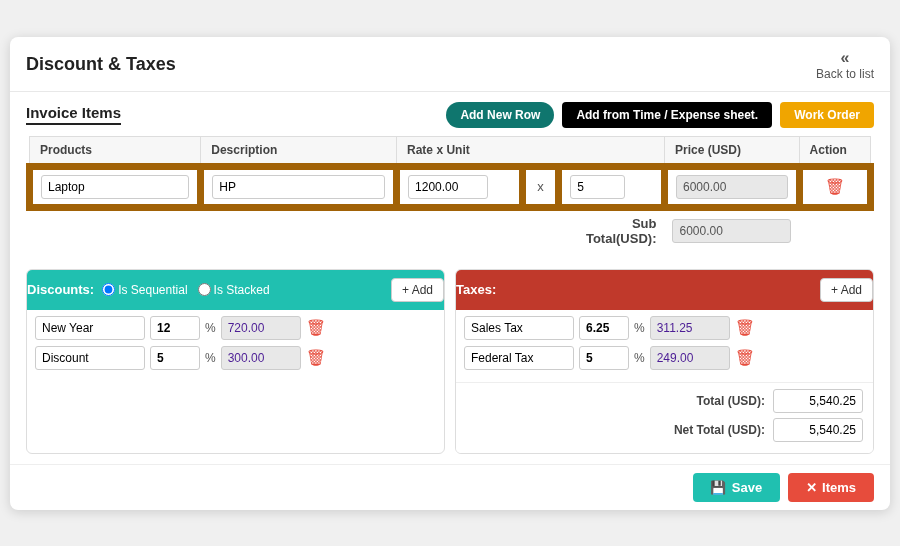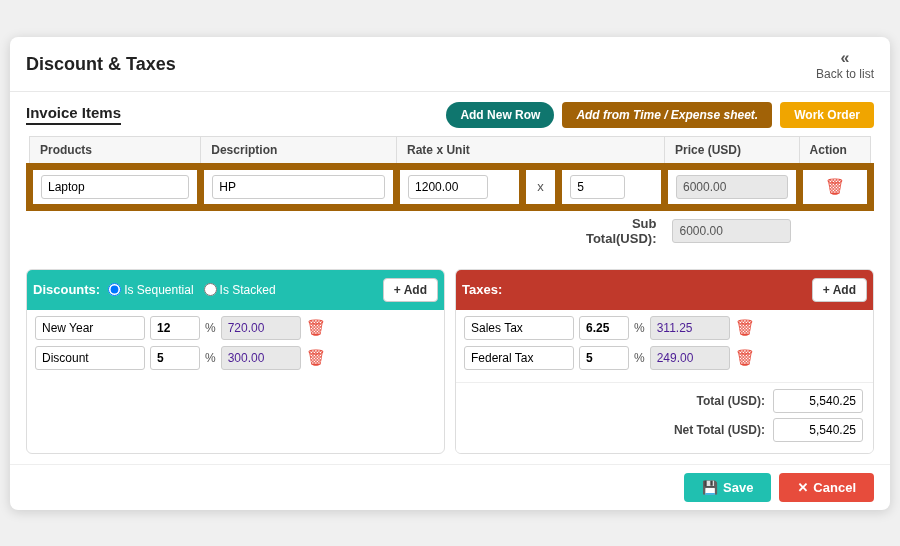--- a/index.html
+++ b/index.html
@@ -73,21 +73,21 @@
     .btn {
       padding: 6px 14px;
       border-radius: 4px;
       border: none;
       cursor: pointer;
       font-size: 12px;
       font-weight: 600;
       color: #fff;
     }
     .btn-teal { background: #0f766e; border-radius: 13px; }
-    .btn-green { background: #a16207; font-style: italic; }
+    .btn-green { background: #000000; }
     .btn-orange { background: #f0a500; }
 
     
     .items-table {
       width: 100%;
       border-collapse: collapse;
     }
     .items-table th {
       background: #f7f7f7;
       border: 1px solid #ddd;
@@ -147,21 +147,21 @@
       flex: 1;
       border-radius: 6px;
       overflow: hidden;
       border: 1px solid #ddd;
     }
     .discount-panel { margin-right: 10px; }
     .panel-header {
       display: flex;
       align-items: center;
       justify-content: space-between;
-      padding: 8px 6px;
+      padding: 8px 0;
     }
     .discount-panel .panel-header {
       background: #20c0b0;
       color: #fff;
     }
     .taxes-panel .panel-header {
       background: #c0392b;
       color: #fff;
       gap: 12px;
     }
@@ -186,21 +186,21 @@
       cursor: pointer;
     }
     .btn-add {
       background: #fff;
       color: #333;
       border: 1px solid #ccc;
       border-radius: 4px;
       padding: 4px 10px;
       cursor: pointer;
       font-size: 12px;
-      font-weight: 700;
+      font-weight: 400;
     }
     .panel-body {
       background: #fff;
       padding: 6px 8px;
     }
     .discount-row, .tax-row {
       display: flex;
       align-items: center;
       gap: 5px;
       margin-bottom: 6px;
@@ -418,16 +418,16 @@
     </div>
   </div>
 
   <div class="footer">
     <button class="btn-save">
       <span>💾</span>
       <span>Save</span>
     </button>
     <button class="btn-cancel">
       <span>✕</span>
-      <span>Cancel</span>
+      <span>Items</span>
     </button>
   </div>
 </div>
 
 </body></html>

